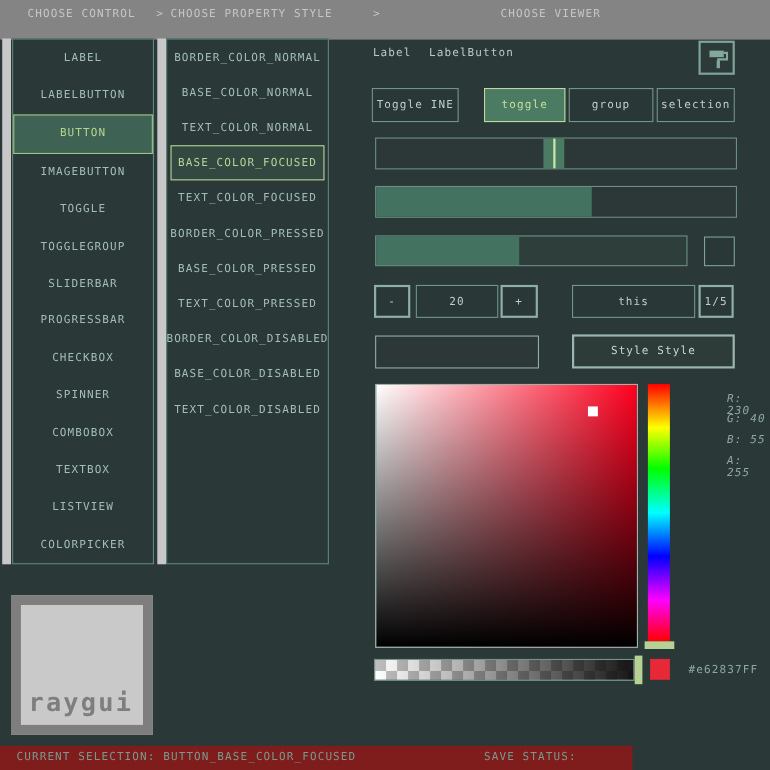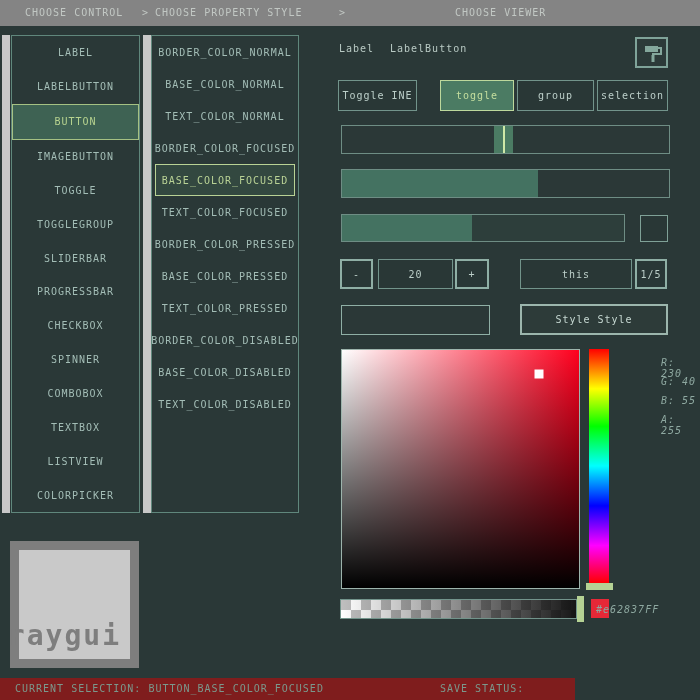--- a/index.html
+++ b/index.html
@@ -2,21 +2,21 @@
 <html><head>
 <meta charset="utf-8">
 <style>
   * { margin:0; padding:0; box-sizing:border-box; }
   html,body { width:700px; height:700px; }
   body { font-family:"DejaVu Sans Mono","Liberation Mono",monospace; }
   #app { position:relative; width:700px; height:700px; background:#2a3837; overflow:hidden;
          font-size:10px; color:#a3bdb6; letter-spacing:1px; }
 
   
-  .topbar { position:absolute; left:0; top:0; width:700px; height:26px; background:#848484; }
+  .topbar { position:absolute; left:0; top:0; width:700px; height:36px; background:#848484; }
   .topbar span { position:absolute; top:0; line-height:26px; color:#c2c8c4; }
 
   
   .scrollbar { position:absolute; top:35px; height:478px; width:8px; background:#c8c8c8; }
   .panel { position:absolute; top:35px; height:478px; border:1px solid #60877c; background:#2a3837;
            display:flex; flex-direction:column; }
   .list-item { display:flex; align-items:center; justify-content:center; text-align:center;
                color:#a3bdb6; cursor:pointer; }
   #controls-list .list-item { flex:1; }
   #properties-list .list-item { flex:0 0 32px; }
@@ -52,26 +52,26 @@
              background:linear-gradient(to bottom,#ff0000 0%,#ffff00 17%,#00ff00 33%,
                         #00ffff 50%,#0000ff 67%,#ff00ff 84%,#ff0000 100%); }
   .hue-handle { position:absolute; left:586px; top:583px; width:27px; height:7px; background:#b5d294; }
   .rgba-label { position:absolute; left:661px; color:#8ea8a0;font-style:italic; }
   .alpha-bar { position:absolute; left:340px; top:599px; width:237px; height:20px;
                background-image:linear-gradient(to right, rgba(20,20,20,0) 0%, rgba(15,15,15,0.97) 100%),
                  conic-gradient(#ffffff 0 90deg, #bfbfbf 0 180deg, #ffffff 0 270deg, #bfbfbf 0);
                background-size:100% 100%, 20px 20px; border:1px solid #72948b; }
   .alpha-handle { position:absolute; left:577px; top:596px; width:7px; height:26px; background:#b5d294; }
   .swatch { position:absolute; left:591px; top:599px; width:18px; height:19px; }
-  .hex-label { position:absolute; left:596px; top:604px; color:#8ea8a0;font-style:italic; }
+  .hex-label { position:absolute; left:626px; top:604px; color:#8ea8a0; }
 
   
   .logo { position:absolute; left:10px; top:541px; width:129px; height:127px;
           background:#c9c9c9; border:9px solid #7e7e7e; }
-  .logo-text { position:absolute; right:9px; bottom:7px; font-size:28px; font-weight:bold;
+  .logo-text { position:absolute; right:9px; bottom:7px; font-size:23px; font-weight:bold;
                color:#7e7e7e; letter-spacing:2px; }
 
   
   .statusbar { position:absolute; left:0; top:678px; width:575px; height:22px; background:#7f1d1d; }
   .statusbar span { position:absolute; top:0; line-height:22px; color:#7b988c; }
 </style>
 </head>
 <body>
 
 <div id="app">
@@ -100,21 +100,20 @@
       <div class="list-item">TEXTBOX</div>
       <div class="list-item">LISTVIEW</div>
       <div class="list-item">COLORPICKER</div>
     </div>
 
   <div class="scrollbar" style="left:143px"></div>
   <div class="panel" id="properties-list" style="left:151px; width:148px">
       <div class="list-item">BORDER_COLOR_NORMAL</div>
       <div class="list-item">BASE_COLOR_NORMAL</div>
       <div class="list-item">TEXT_COLOR_NORMAL</div>
-      <div class="list-item">BORDER_COLOR_FOCUSED</div>
       <div class="list-item selected">BASE_COLOR_FOCUSED</div>
       <div class="list-item">TEXT_COLOR_FOCUSED</div>
       <div class="list-item">BORDER_COLOR_PRESSED</div>
       <div class="list-item">BASE_COLOR_PRESSED</div>
       <div class="list-item">TEXT_COLOR_PRESSED</div>
       <div class="list-item">BORDER_COLOR_DISABLED</div>
       <div class="list-item">BASE_COLOR_DISABLED</div>
       <div class="list-item">TEXT_COLOR_DISABLED</div>
     </div>
 

